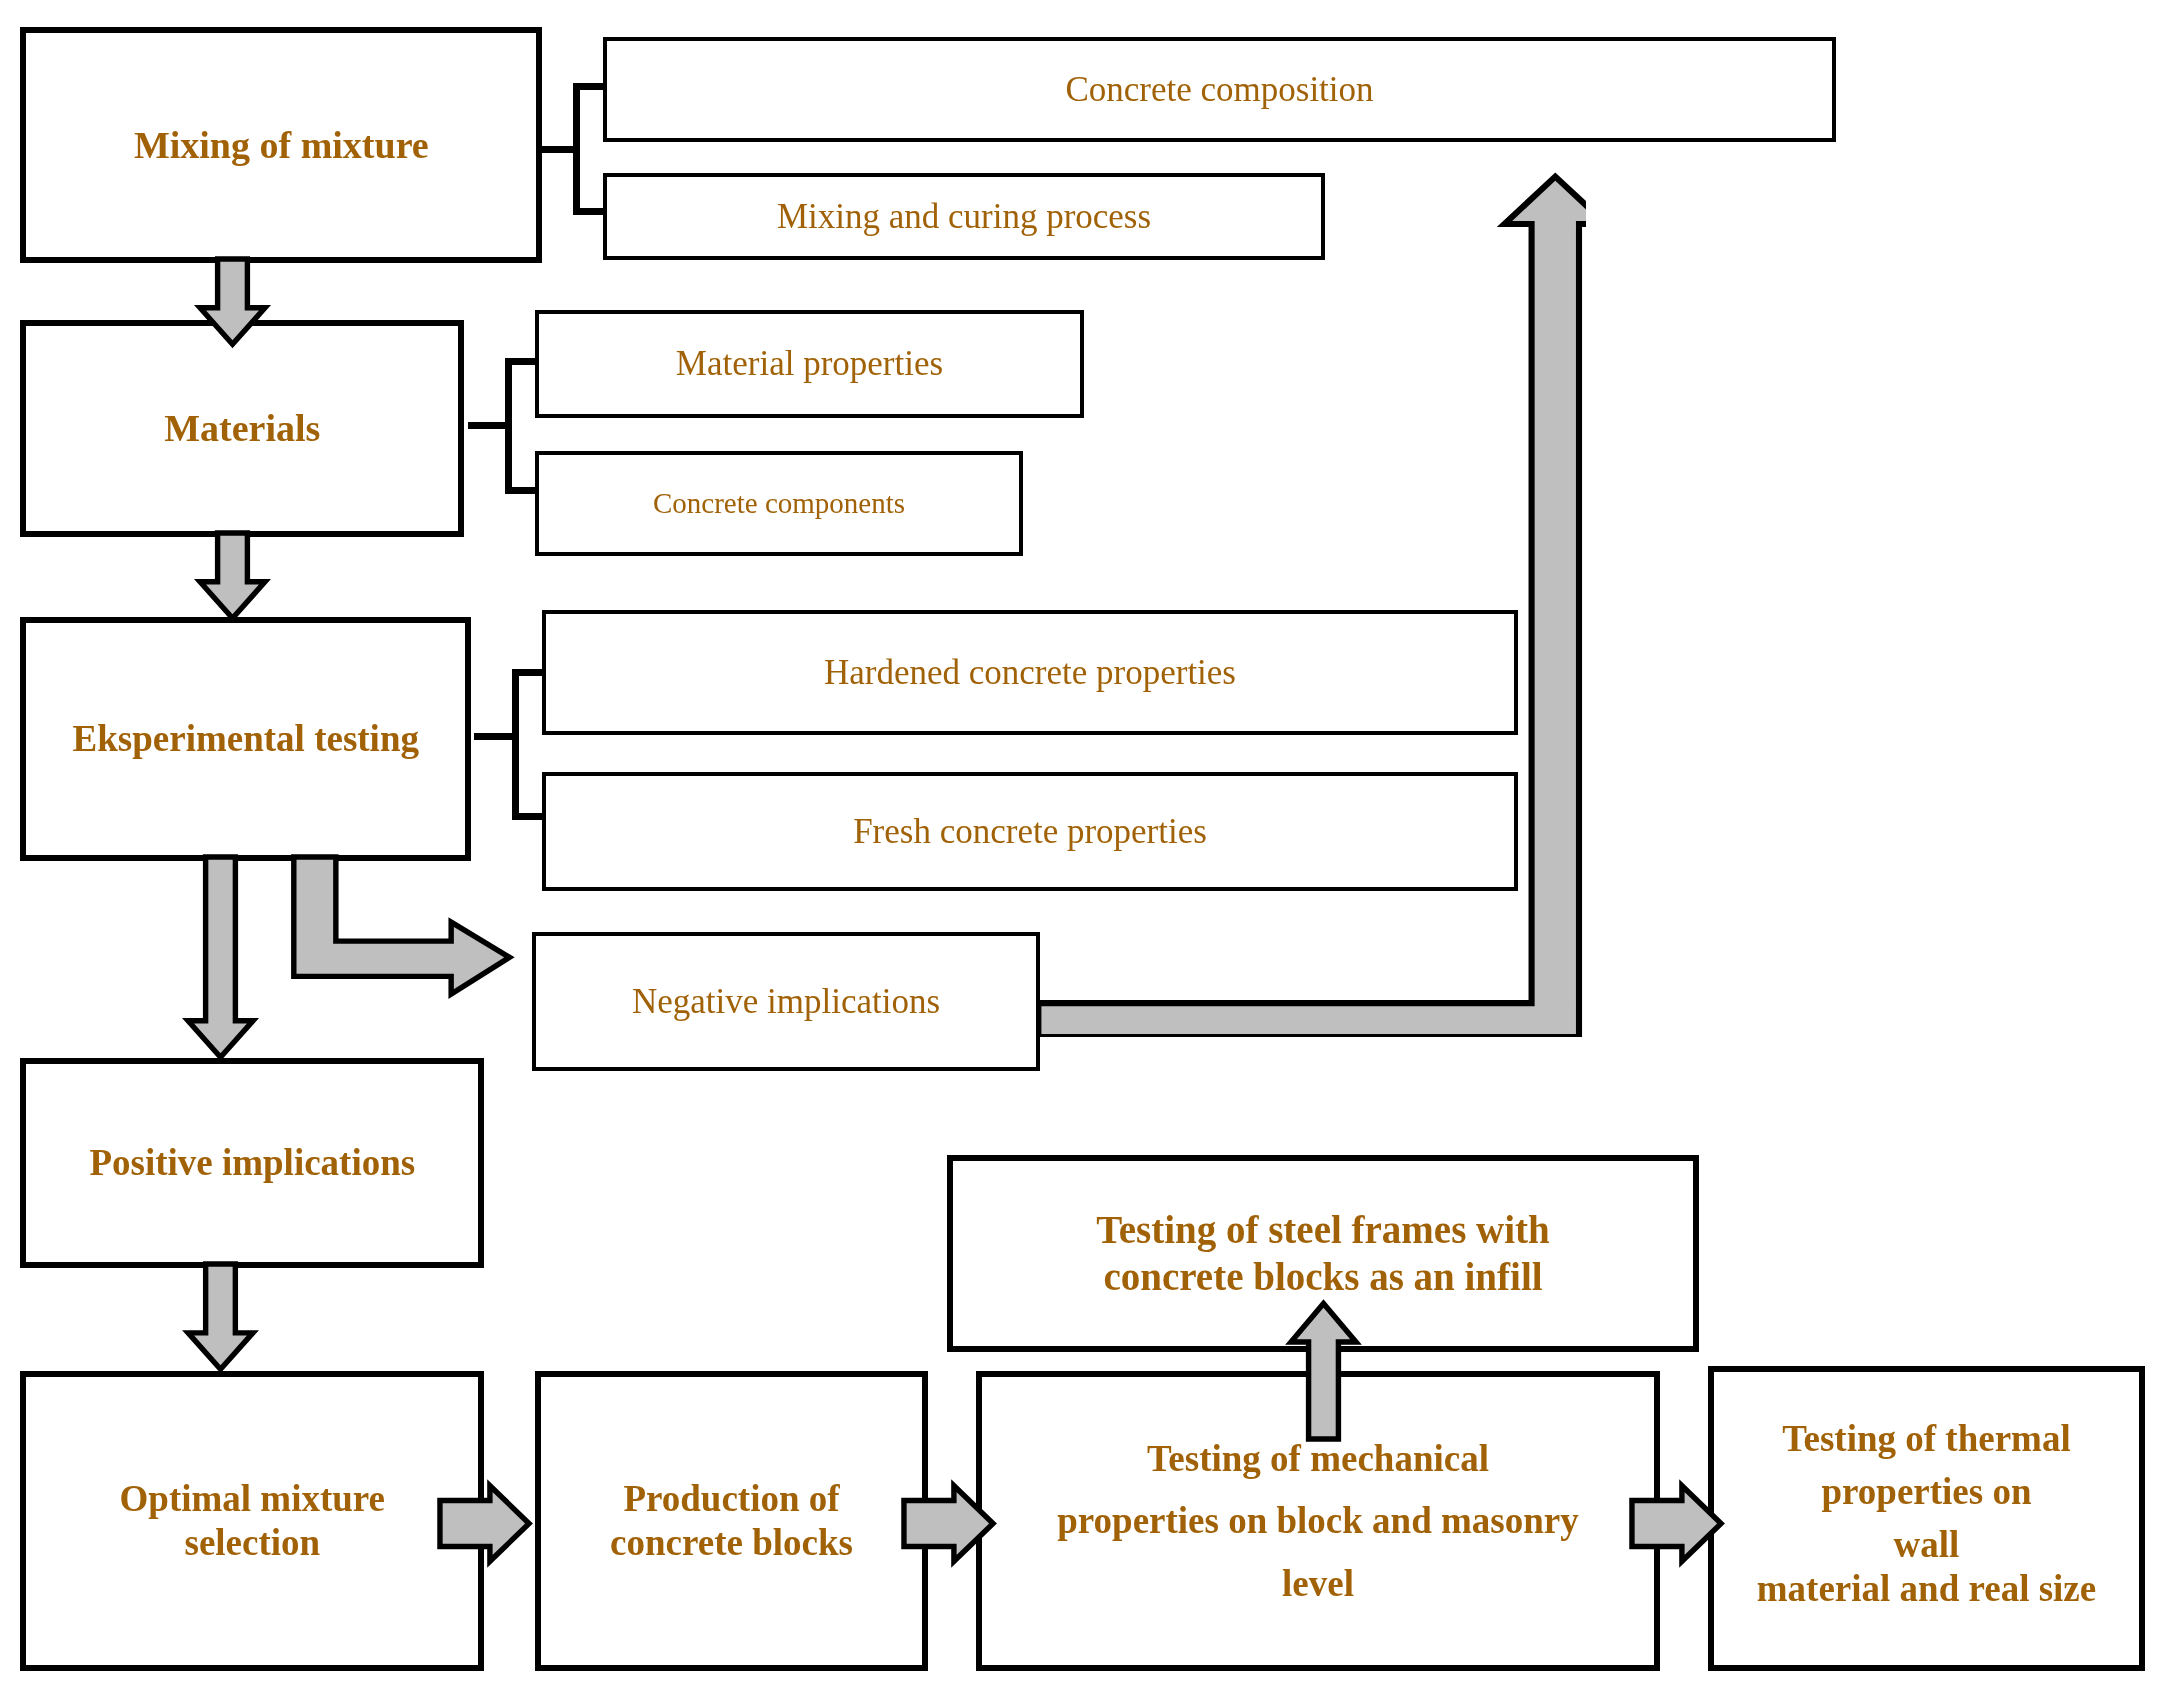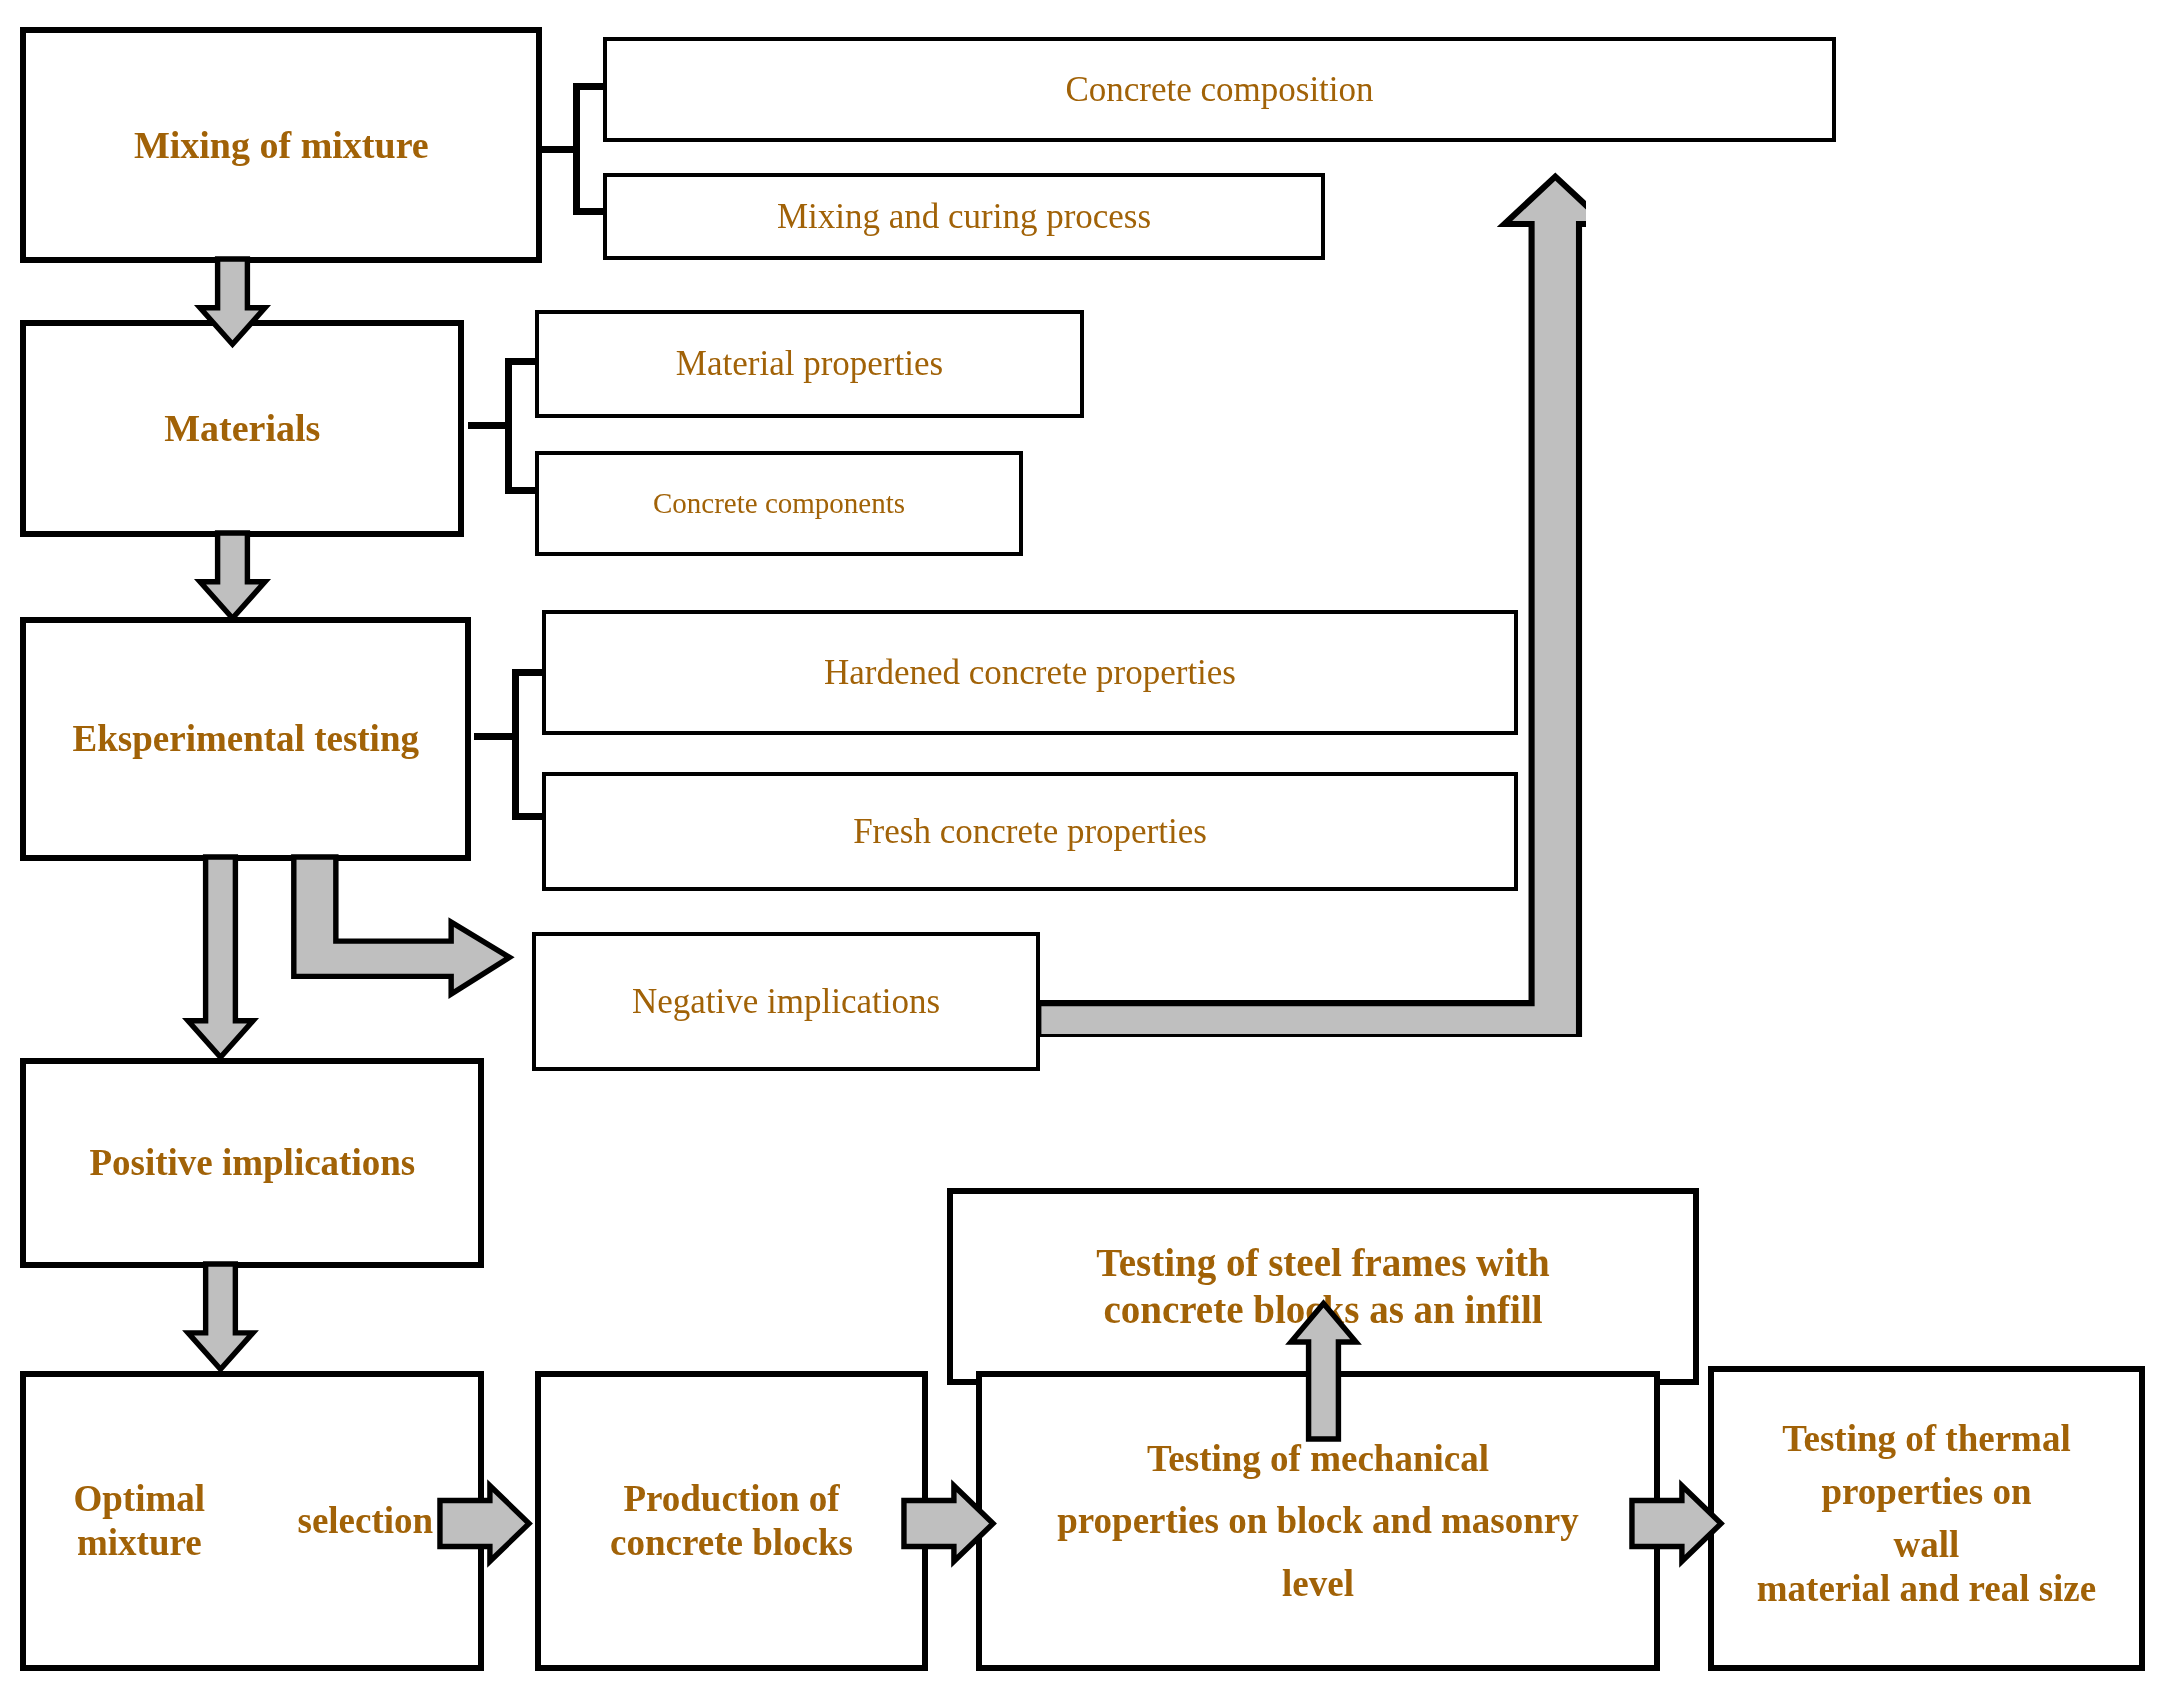--- a/index.html
+++ b/index.html
@@ -135,32 +135,32 @@
   <div class="node heavy" style="left:20.3px;top:1058px;width:464px;height:210px;font-size:37px;">
     <span class="txt">Positive implications</span>
   </div>
 
   <div class="arrow" style="left:183px;top:1264px;width:75px;height:108px;">
     <svg width="75" height="108" viewBox="0 0 110 160">
       <path d="M 33,0 L 77,0 L 77,102 L 103,102 L 55,156 L 7,102 L 33,102 Z" fill="#BFBFBF" stroke="#000000" stroke-width="8" stroke-linejoin="miter"></path>
     </svg>
   </div>
 
-  <div class="node heavy wrap" style="left:947px;top:1188px;width:752px;height:197px;font-size:39px;flex-direction:column;">
+  <div class="node heavy wrap" style="left:947px;top:1155px;width:752px;height:197px;font-size:39px;flex-direction:column;">
     <span class="txt">Testing of steel frames with</span>
     <span class="txt">concrete blocks as an infill</span>
   </div>
 
   <div class="arrow" style="left:1286px;top:1300px;width:75px;height:139px;">
     <svg width="75" height="139" viewBox="0 0 110 205">
       <path d="M 55,5 L 103,62 L 77,62 L 77,205 L 33,205 L 33,62 L 7,62 Z" fill="#BFBFBF" stroke="#000000" stroke-width="8" stroke-linejoin="miter"></path>
     </svg>
   </div>
 
-  <div class="node heavy wrap" style="left:20.3px;top:1371px;width:464px;height:300px;font-size:37px;">
+  <div class="node heavy wrap" style="left:20.3px;top:1371px;width:464px;height:300px;font-size:37px;flex-direction:column;">
     <span class="txt">Optimal mixture</span>
     <span class="txt">selection</span>
   </div>
 
   <div class="arrow" style="left:437px;top:1483px;width:95px;height:81px;">
     <svg width="95" height="81" viewBox="0 0 140 120">
       <path d="M 4,26 L 78,26 L 78,4 L 136,60 L 78,116 L 78,94 L 4,94 Z" fill="#BFBFBF" stroke="#000000" stroke-width="8" stroke-linejoin="miter"></path>
     </svg>
   </div>
 

